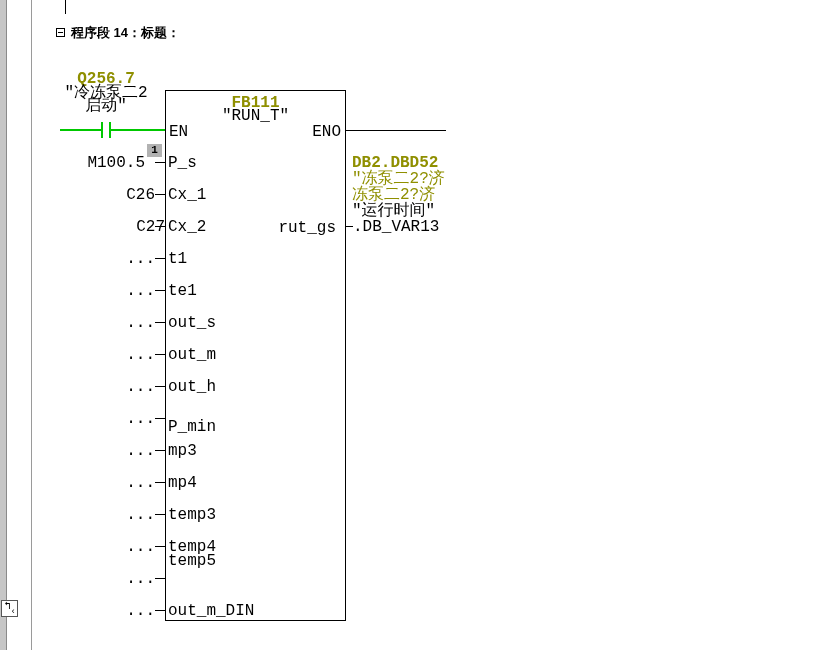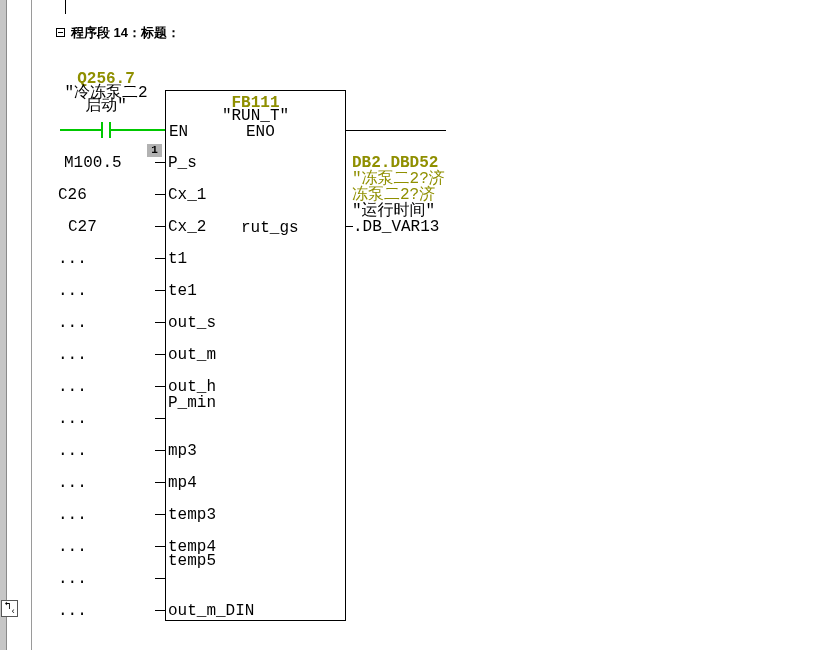--- a/index.html
+++ b/index.html
@@ -6,21 +6,21 @@
   html,body { width:823px; height:650px; background:#ffffff; overflow:hidden;
     font-family:"Liberation Mono","DejaVu Sans Mono",monospace; }
   #canvas { position:absolute; left:0; top:0; width:823px; height:650px; background:#fff; }
   .abs { position:absolute; }
   .t { position:absolute; font-size:16px; line-height:16px; height:16px; color:#000; white-space:nowrap; }
   .olive { color:var(--symbol-olive,#8f8f00); }
   .b { font-weight:bold; }
   .hl { position:absolute; background:#000; height:1px; }
   .vl { position:absolute; background:#000; width:1px; }
   .green { background:var(--power-green,#00c800); }
-  .ta-r { }
+  .ta-r { text-align:right; }
   .ta-c { text-align:center; }
   .hdr { position:absolute; font-family:"Liberation Sans","DejaVu Sans",sans-serif;
     font-size:13px; font-weight:bold; line-height:16px; height:16px; color:#000; white-space:nowrap; }
   .badge { position:absolute; background:#b2b2b2; color:#000; font-size:11px; font-weight:bold;
     line-height:13px; text-align:center; }
   #block { position:absolute; left:165px; top:90px; width:181px; height:531px;
     border:1px solid #000; background:#fff; }
 </style>
 </head>
 <body>
@@ -49,21 +49,21 @@
   <div class="badge" style="left:147px;top:144px;width:15px;height:13px">1</div>
 
   <div id="block">
     <div class="t olive b ta-c" style="left:0;top:4px;width:179px">FB111</div>
     <div class="t ta-c" style="left:0;top:17px;width:179px">"RUN_T"</div>
     <div class="t" style="left:3px;top:33px;width:60px">EN</div>
     <div class="t ta-r" style="left:80px;top:33px;width:95px">ENO</div>
     <div class="t ta-r" style="left:75px;top:129px;width:95px">rut_gs</div>
   </div>
 
-  <div class="t ta-r" style="left:64px;top:155px;width:97px">M100.5</div>
+  <div class="t ta-r" style="left:48px;top:155px;width:97px">M100.5</div>
   <div class="hl" style="left:155px;top:162px;width:10px"></div>
   <div class="t" style="left:168px;top:155px;width:100px">P_s</div>
 
   <div class="t ta-r" style="left:58px;top:187px;width:97px">C26</div>
   <div class="hl" style="left:155px;top:194px;width:10px"></div>
   <div class="t" style="left:168px;top:187px;width:100px">Cx_1</div>
 
   <div class="t ta-r" style="left:68px;top:219px;width:97px">C27</div>
   <div class="hl" style="left:155px;top:226px;width:10px"></div>
   <div class="t" style="left:168px;top:219px;width:100px">Cx_2</div>
@@ -83,21 +83,21 @@
   <div class="t ta-r" style="left:58px;top:347px;width:97px">...</div>
   <div class="hl" style="left:155px;top:354px;width:10px"></div>
   <div class="t" style="left:168px;top:347px;width:100px">out_m</div>
 
   <div class="t ta-r" style="left:58px;top:379px;width:97px">...</div>
   <div class="hl" style="left:155px;top:386px;width:10px"></div>
   <div class="t" style="left:168px;top:379px;width:100px">out_h</div>
 
   <div class="t ta-r" style="left:58px;top:411px;width:97px">...</div>
   <div class="hl" style="left:155px;top:418px;width:10px"></div>
-  <div class="t" style="left:168px;top:395px;width:100px">P_min</div>
+  <div class="t" style="left:168px;top:419px;width:100px">P_min</div>
 
   <div class="t ta-r" style="left:58px;top:443px;width:97px">...</div>
   <div class="hl" style="left:155px;top:450px;width:10px"></div>
   <div class="t" style="left:168px;top:443px;width:100px">mp3</div>
 
   <div class="t ta-r" style="left:58px;top:475px;width:97px">...</div>
   <div class="hl" style="left:155px;top:482px;width:10px"></div>
   <div class="t" style="left:168px;top:475px;width:100px">mp4</div>
 
   <div class="t ta-r" style="left:58px;top:507px;width:97px">...</div>

